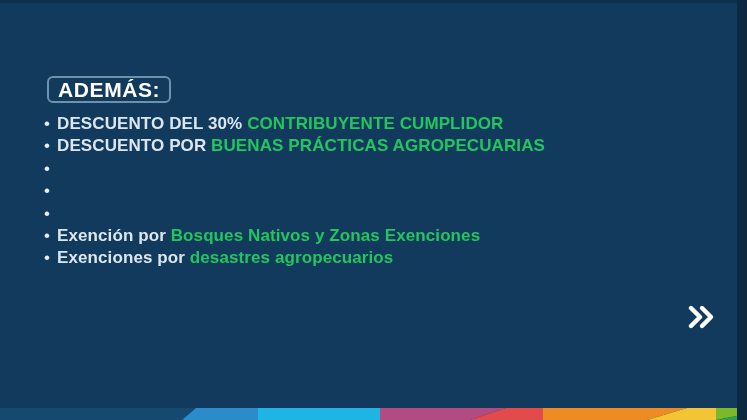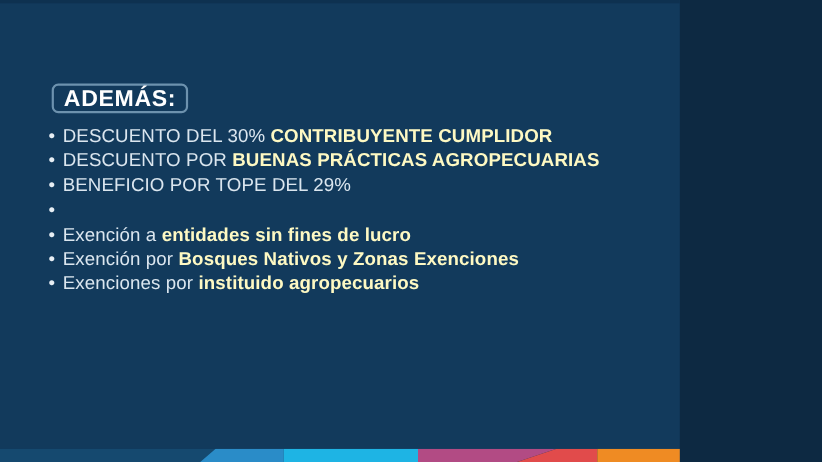--- a/index.html
+++ b/index.html
@@ -9,21 +9,21 @@
   }
   body {
     width: 747px;
     height: 420px;
     overflow: hidden;
     font-family: "Liberation Sans", sans-serif;
   }
 
   .slide {
     position: relative;
-    width: 618px;
+    width: 737px;
     height: 420px;
     background: #123a5c;
     overflow: hidden;
   }
 
   
   .top-rule {
     position: absolute;
     left: 0;
     top: 0;
@@ -76,24 +76,24 @@
     text-align: left;
   }
   .bullet-text {
     font-size: 17px;
     line-height: 22.4px;
     color: #dbe6ef;
     letter-spacing: 0.1px;
   }
   .bullet-text .b {
     font-weight: bold;
-    color: #fef9c3;
+    color: #22c55e;
   }
   .bullet-text .r {
-    font-weight: normal;
+    font-weight: bold;
     margin-top: 40px;
   }
 
   
   .chevron {
     position: absolute;
     left: 688px;
     top: 304px;
     width: 30px;
     height: 26px;
@@ -132,40 +132,38 @@
       <span class="bullet-text"><span class="r">DESCUENTO DEL 30% </span><span class="b">CONTRIBUYENTE CUMPLIDOR</span><span class="r"></span></span>
     </div>
 
     <div class="bullet-row">
       <span class="bullet-dot">•</span>
       <span class="bullet-text"><span class="r">DESCUENTO POR </span><span class="b">BUENAS PRÁCTICAS AGROPECUARIAS</span><span class="r"></span></span>
     </div>
 
     <div class="bullet-row">
       <span class="bullet-dot">•</span>
-      <span class="bullet-text"><span class="r">BENEFICIO POR TOPE DEL 29%</span><span class="b"></span><span class="r"></span></span>
     </div>
 
     <div class="bullet-row">
       <span class="bullet-dot">•</span>
     </div>
 
     <div class="bullet-row">
       <span class="bullet-dot">•</span>
-      <span class="bullet-text"><span class="r">Exención a </span><span class="b">entidades sin fines de lucro</span><span class="r"></span></span>
     </div>
 
     <div class="bullet-row">
       <span class="bullet-dot">•</span>
       <span class="bullet-text"><span class="r">Exención por </span><span class="b">Bosques Nativos y Zonas Exenciones</span><span class="r"></span></span>
     </div>
 
     <div class="bullet-row">
       <span class="bullet-dot">•</span>
-      <span class="bullet-text"><span class="r">Exenciones por </span><span class="b">instituido agropecuarios</span><span class="r"></span></span>
+      <span class="bullet-text"><span class="r">Exenciones por </span><span class="b">desastres agropecuarios</span><span class="r"></span></span>
     </div>
 
   </div>
 
   <div class="chevron">
     <svg width="30" height="26" viewBox="0 0 30 26">
       <path d="M3 4 L12 13 L3 22" fill="none" stroke="#ffffff" stroke-width="4.4" stroke-linecap="round" stroke-linejoin="round"></path>
       <path d="M14 4 L23 13 L14 22" fill="none" stroke="#ffffff" stroke-width="4.4" stroke-linecap="round" stroke-linejoin="round"></path>
     </svg>
   </div>

